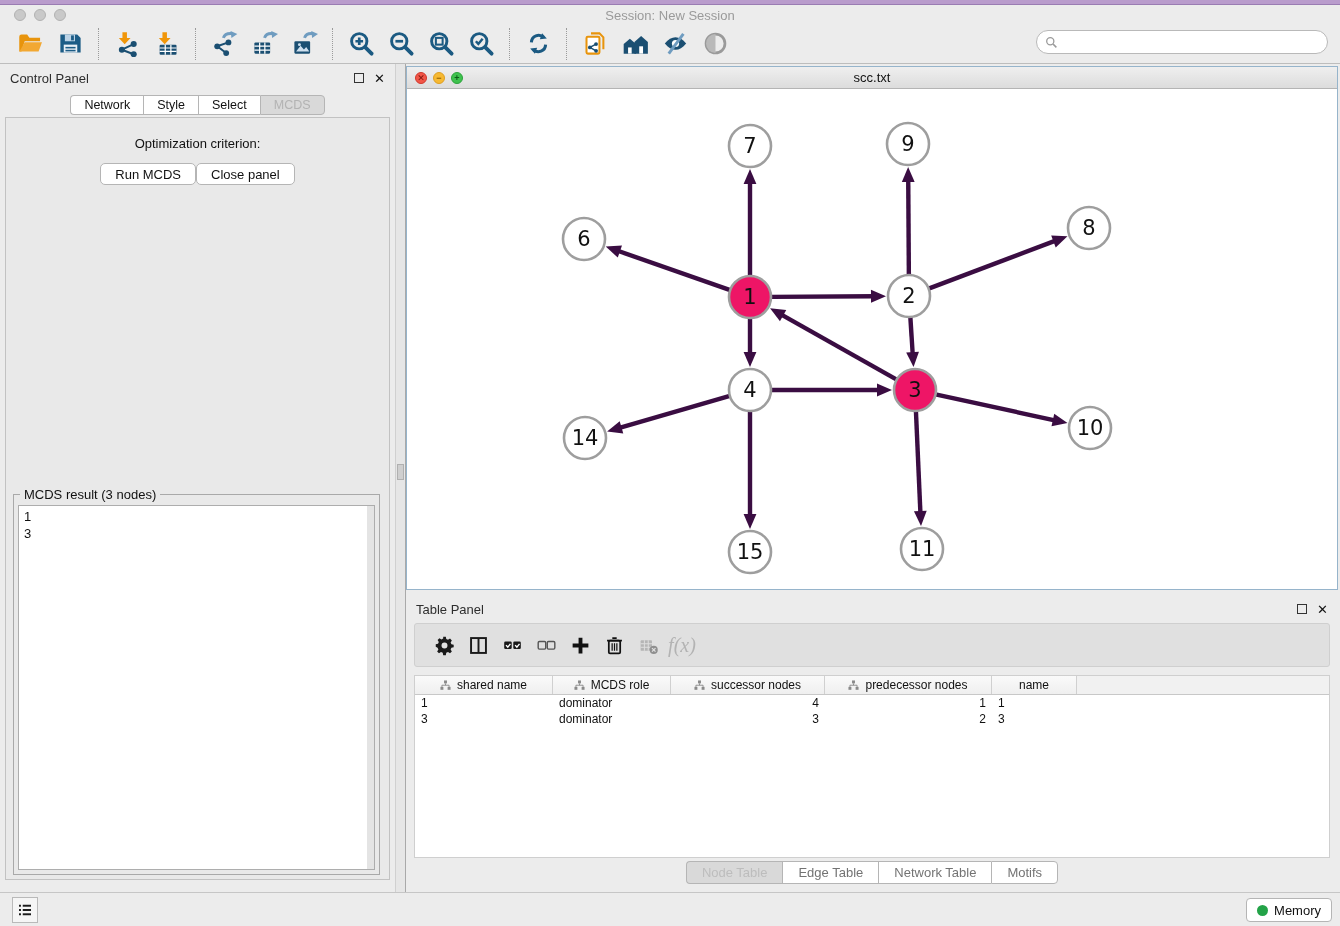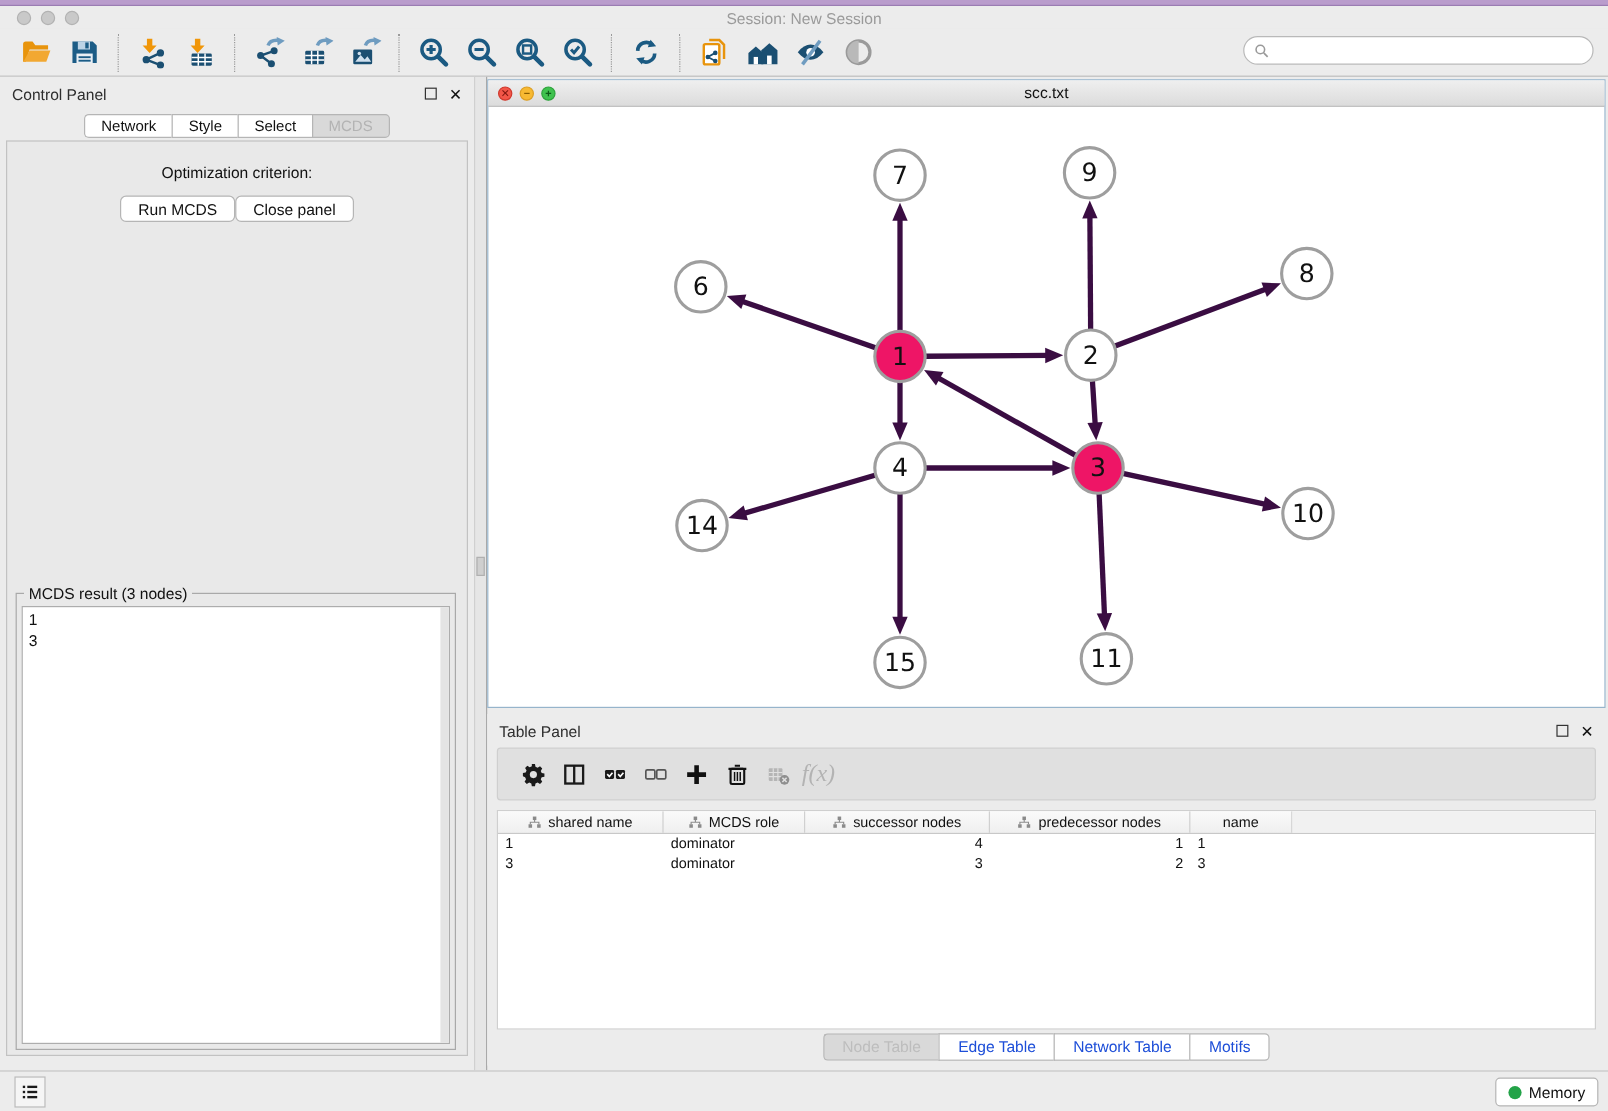--- a/index.html
+++ b/index.html
@@ -70,21 +70,21 @@
   .tp-icon svg { width:21px; height:21px; }
   .fx-label { font-family:"Liberation Serif", serif; font-style:italic; font-size:20px; color:#b3b3b3; }
   #data-table { position:absolute; left:8px; right:8px; top:80px; bottom:30px; background:#fff; border:1px solid #cfcfcf; overflow:hidden; }
   #table-header { display:flex; height:19px; background:linear-gradient(#fafafa,#efefef); border-bottom:1px solid #c8c8c8; }
   .th-cell { display:flex; align-items:center; justify-content:center; gap:6px; font-size:12px; color:#111; border-right:1px solid #d0d0d0; }
   .th-cell svg { width:11px; height:11px; flex:0 0 auto; }
   .t-row { display:flex; height:16px; }
   .td-cell { font-size:12px; color:#111; padding:0 6px; line-height:16px; overflow:hidden; }
   
   #tp-tabs { position:absolute; left:0; right:0; bottom:4px; display:flex; justify-content:center; }
-  .tp-tab { font-size:13px; padding:3px 15px; background:#fff; border:1px solid #b5b5b5; border-right-width:0; color:#1d4ed8; height:23px; }
+  .tp-tab { font-size:13px; padding:3px 15px; background:#fff; border:1px solid #b5b5b5; border-right-width:0; color:#737373; height:23px; }
   .tp-tab:first-child { border-radius:4px 0 0 4px; }
   .tp-tab:last-child { border-radius:0 4px 4px 0; border-right-width:1px; }
   .tp-tab.active { background:#d9d9d9; color:#bdbdbd; }
 
   
   #status-bar { position:absolute; left:0; top:892px; width:1340px; height:34px; background:#ececec; border-top:1px solid #c6c6c6; }
   #list-btn { position:absolute; left:12px; top:4px; width:26px; height:26px; background:#f5f5f5; border:1px solid #b9b9b9; display:flex; align-items:center; justify-content:center; }
   #memory-btn { position:absolute; right:8px; top:5px; height:24px; background:#fff; border:1px solid #b5b5b5; border-radius:4px; display:flex; align-items:center; gap:6px; padding:0 10px; font-size:13px; color:#111; }
   #memory-dot { width:11px; height:11px; border-radius:50%; }
 </style>

